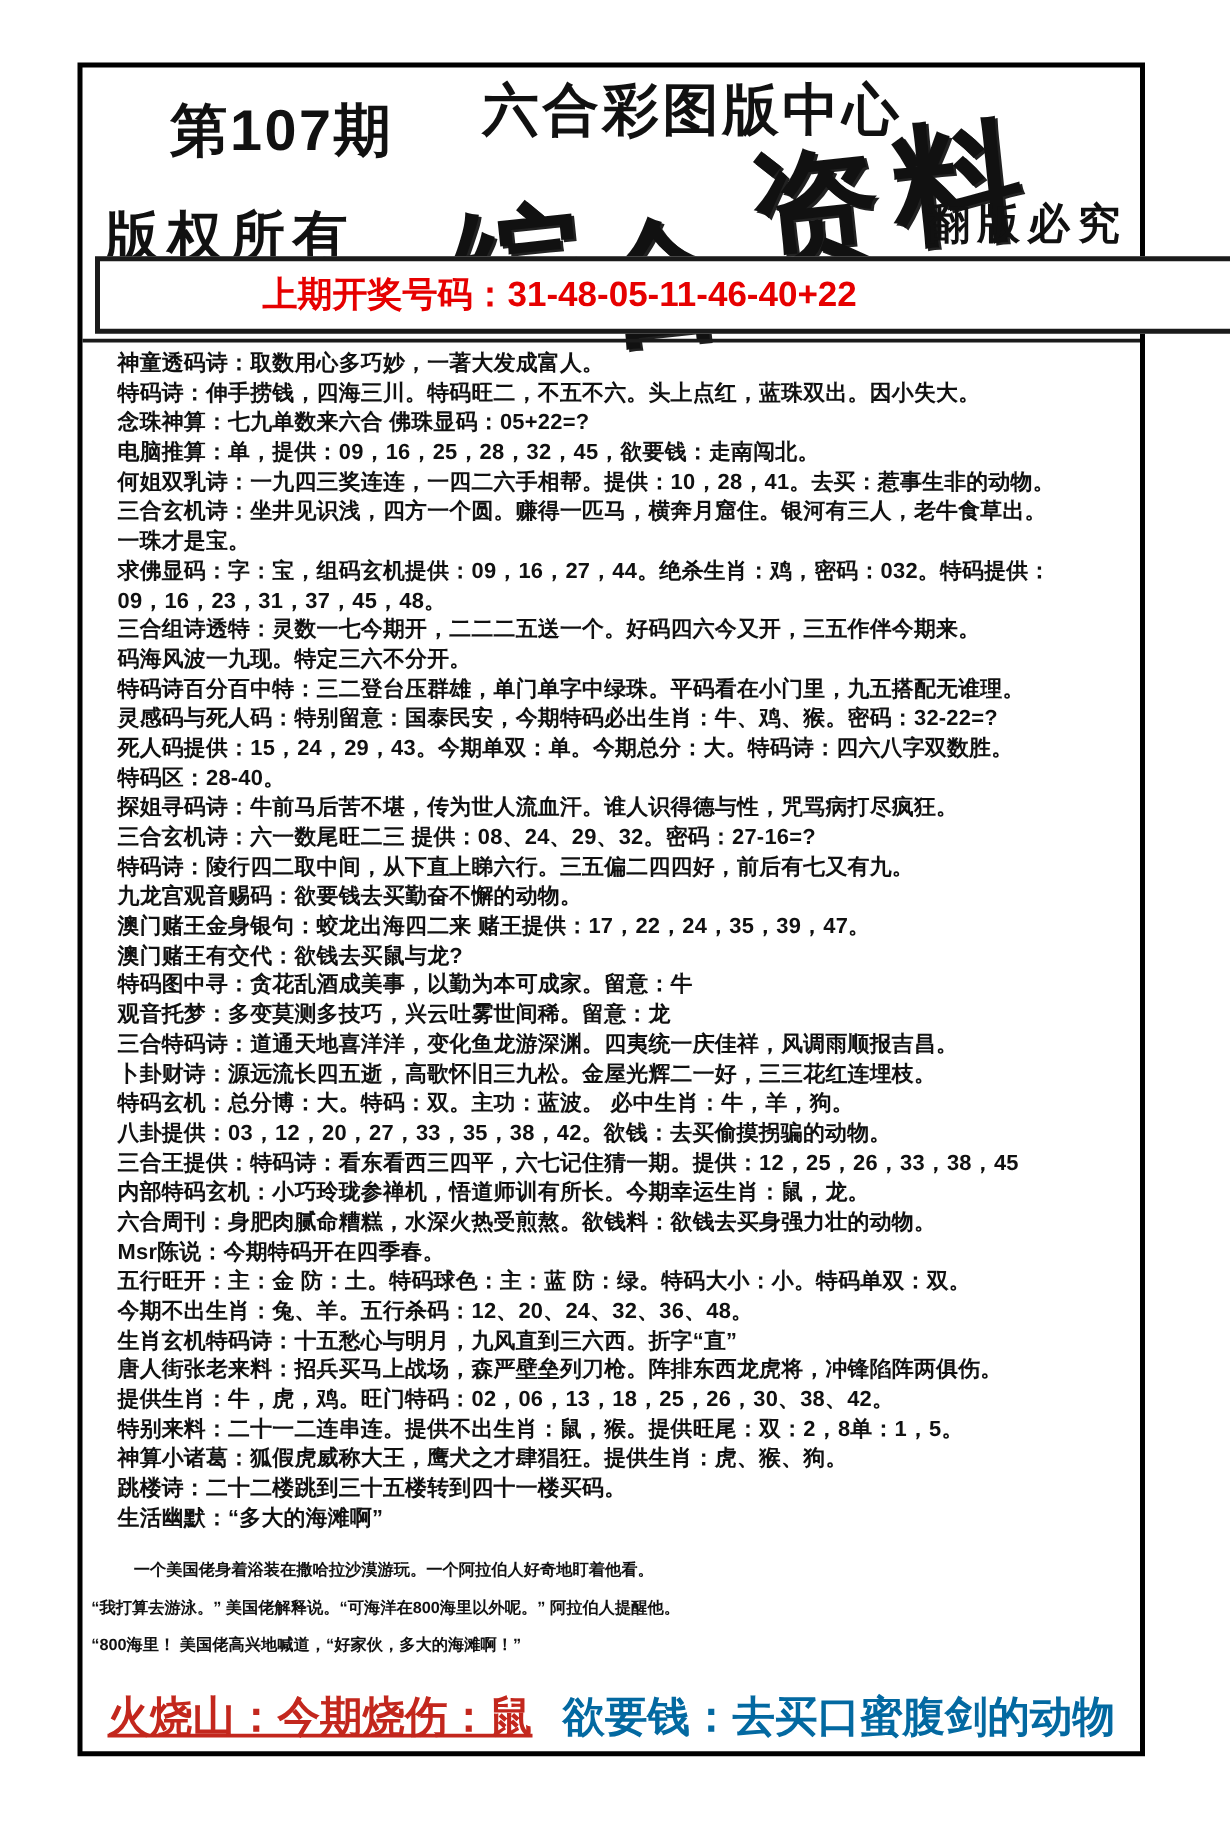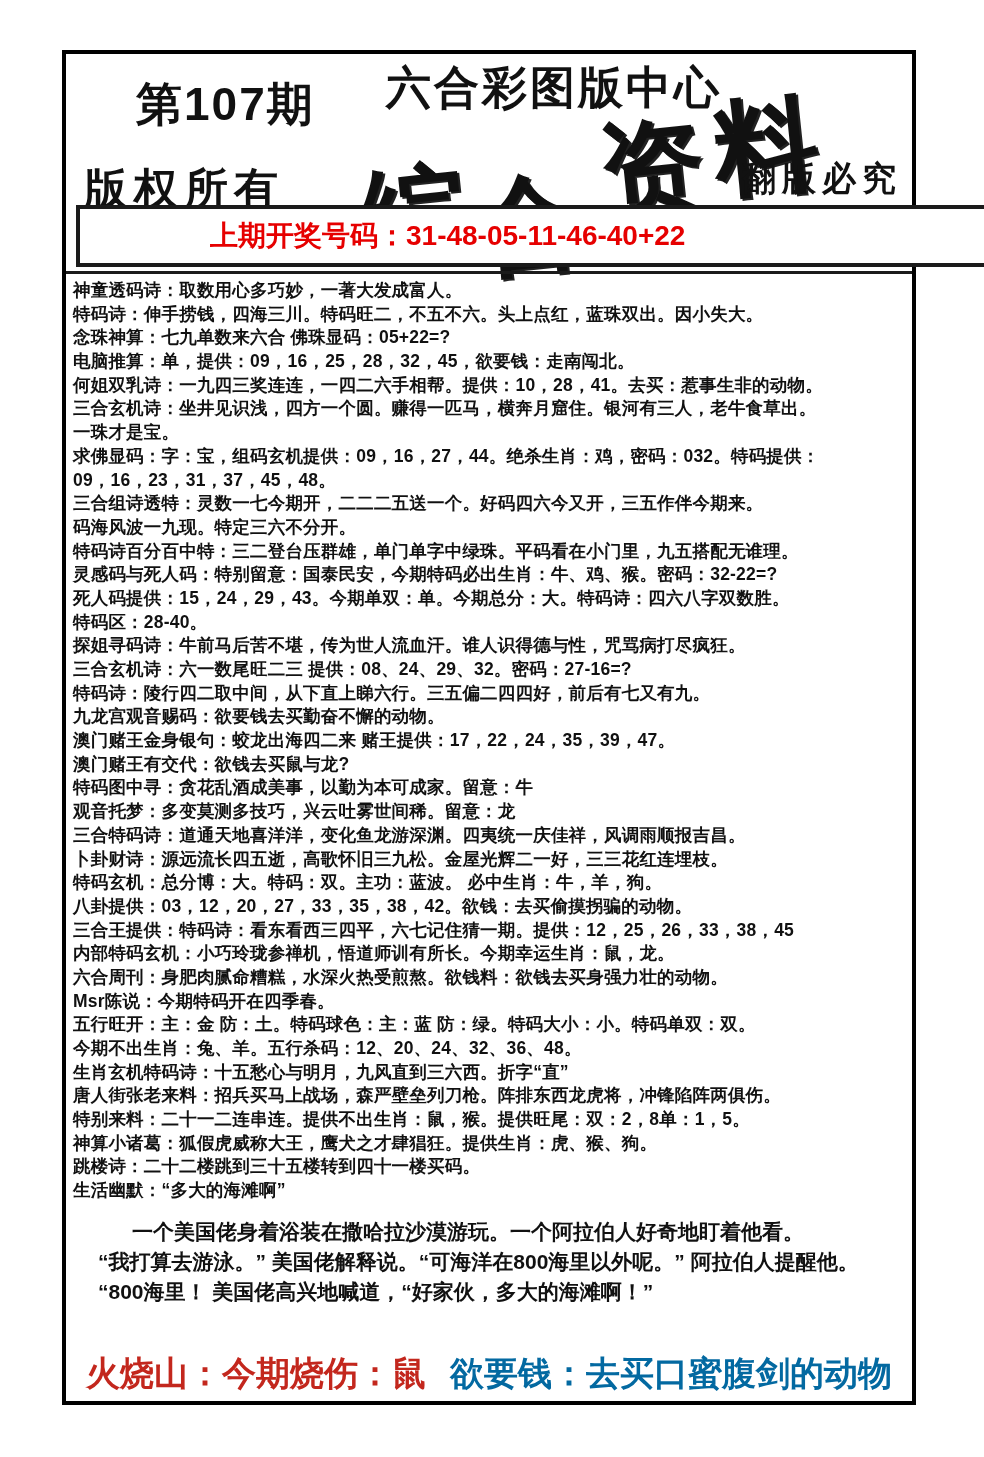--- a/index.html
+++ b/index.html
@@ -49,34 +49,34 @@
     font-size:28px;font-weight:bold;white-space:nowrap;
   }
   
   .body-area{
     position:absolute;left:0;top:217px;right:0;bottom:0;
     border-top:3px solid #1b1b1b;
     padding:5px 6px 0 7px;overflow:hidden;
   }
   .body-lines .line{
     height:23.7px;line-height:23.7px;font-size:17.5px;font-weight:bold;
-    white-space:nowrap;letter-spacing:0.2px;
+    white-space:nowrap;letter-spacing:0.2px;margin-left:21px;
   }
   .joke-lines{margin-top:14px;}
   .joke-lines .line{
-    height:30px;line-height:30px;font-size:21px;font-weight:bold;white-space:nowrap;margin-left:25px;
+    height:30px;line-height:30px;font-size:13px;font-weight:bold;white-space:nowrap;
   }
   .joke-lines .line:nth-child(1){text-indent:34px;}
   
   .footer-line{
     position:absolute;left:0;right:0;bottom:4px;
     text-align:center;font-size:34px;font-weight:bold;white-space:nowrap;
     letter-spacing:0px;
   }
-  .footer-red{margin-right:24px;}
+  .footer-red{margin-right:24px;text-decoration:underline;}
 </style>
 </head>
 <body>
 
 <div class="sheet">
 
   <div class="issue">第107期</div>
   <div class="masthead">六合彩图版中心</div>
   <div class="brush-title">
       <span>综</span>
@@ -121,20 +121,21 @@
         <div class="line">特码玄机：总分博：大。特码：双。主功：蓝波。 必中生肖：牛，羊，狗。</div>
         <div class="line">八卦提供：03，12，20，27，33，35，38，42。欲钱：去买偷摸拐骗的动物。</div>
         <div class="line">三合王提供：特码诗：看东看西三四平，六七记住猜一期。提供：12，25，26，33，38，45</div>
         <div class="line">内部特码玄机：小巧玲珑参禅机，悟道师训有所长。今期幸运生肖：鼠，龙。</div>
         <div class="line">六合周刊：身肥肉腻命糟糕，水深火热受煎熬。欲钱料：欲钱去买身强力壮的动物。</div>
         <div class="line">Msr陈说：今期特码开在四季春。</div>
         <div class="line">五行旺开：主：金 防：土。特码球色：主：蓝 防：绿。特码大小：小。特码单双：双。</div>
         <div class="line">今期不出生肖：兔、羊。五行杀码：12、20、24、32、36、48。</div>
         <div class="line">生肖玄机特码诗：十五愁心与明月，九风直到三六西。折字“直”</div>
         <div class="line">唐人街张老来料：招兵买马上战场，森严壁垒列刀枪。阵排东西龙虎将，冲锋陷阵两俱伤。</div>
+        <div class="line">提供生肖：牛，虎，鸡。旺门特码：02，06，13，18，25，26，30、38、42。</div>
         <div class="line">特别来料：二十一二连串连。提供不出生肖：鼠，猴。提供旺尾：双：2，8单：1，5。</div>
         <div class="line">神算小诸葛：狐假虎威称大王，鹰犬之才肆猖狂。提供生肖：虎、猴、狗。</div>
         <div class="line">跳楼诗：二十二楼跳到三十五楼转到四十一楼买码。</div>
         <div class="line">生活幽默：“多大的海滩啊”</div>
       </div>
     <div class="joke-lines">
         <div class="line">一个美国佬身着浴装在撒哈拉沙漠游玩。一个阿拉伯人好奇地盯着他看。</div>
         <div class="line">“我打算去游泳。” 美国佬解释说。“可海洋在800海里以外呢。” 阿拉伯人提醒他。</div>
         <div class="line">“800海里！ 美国佬高兴地喊道，“好家伙，多大的海滩啊！”</div>
       </div>

